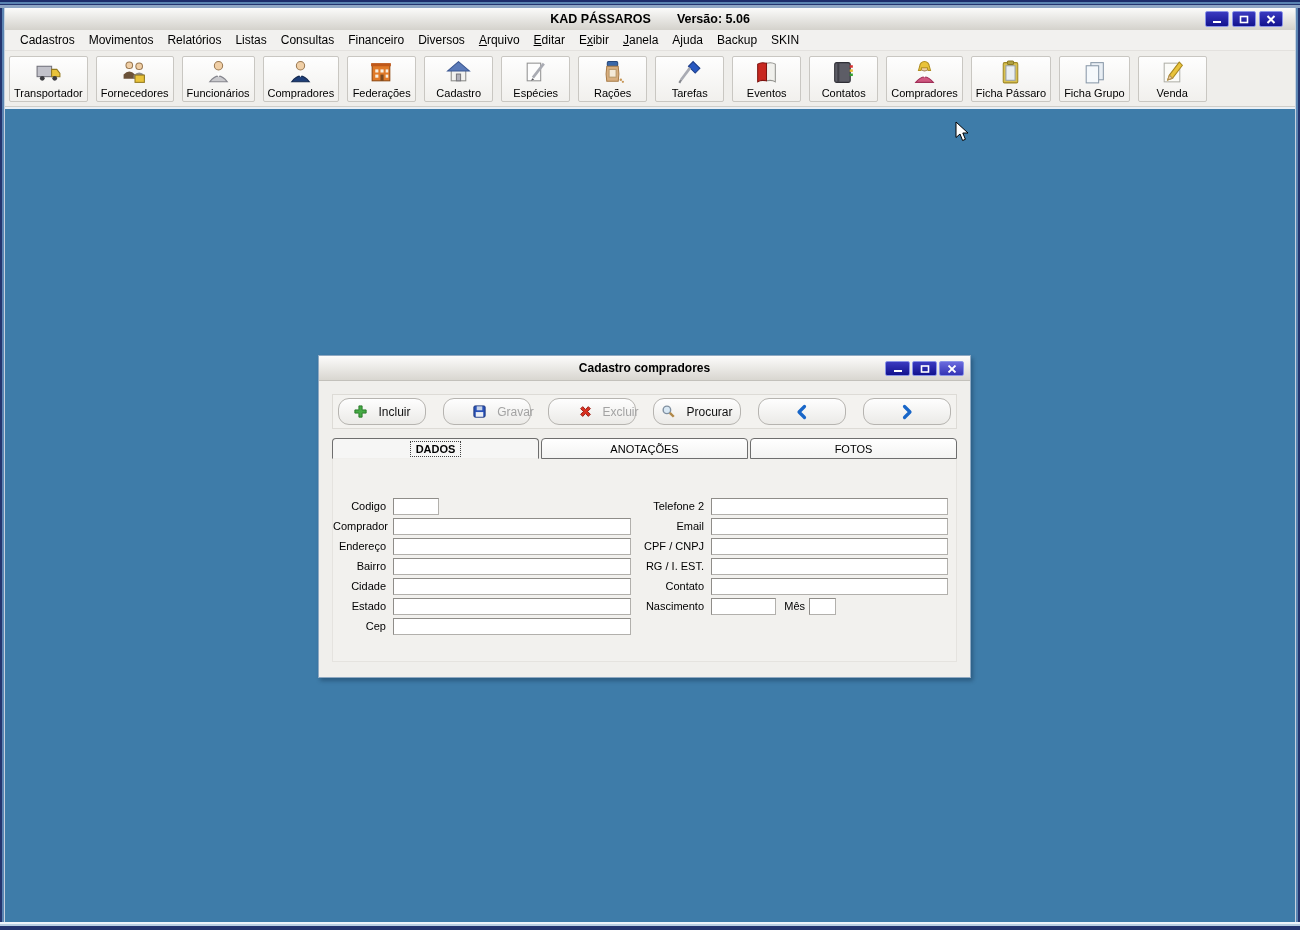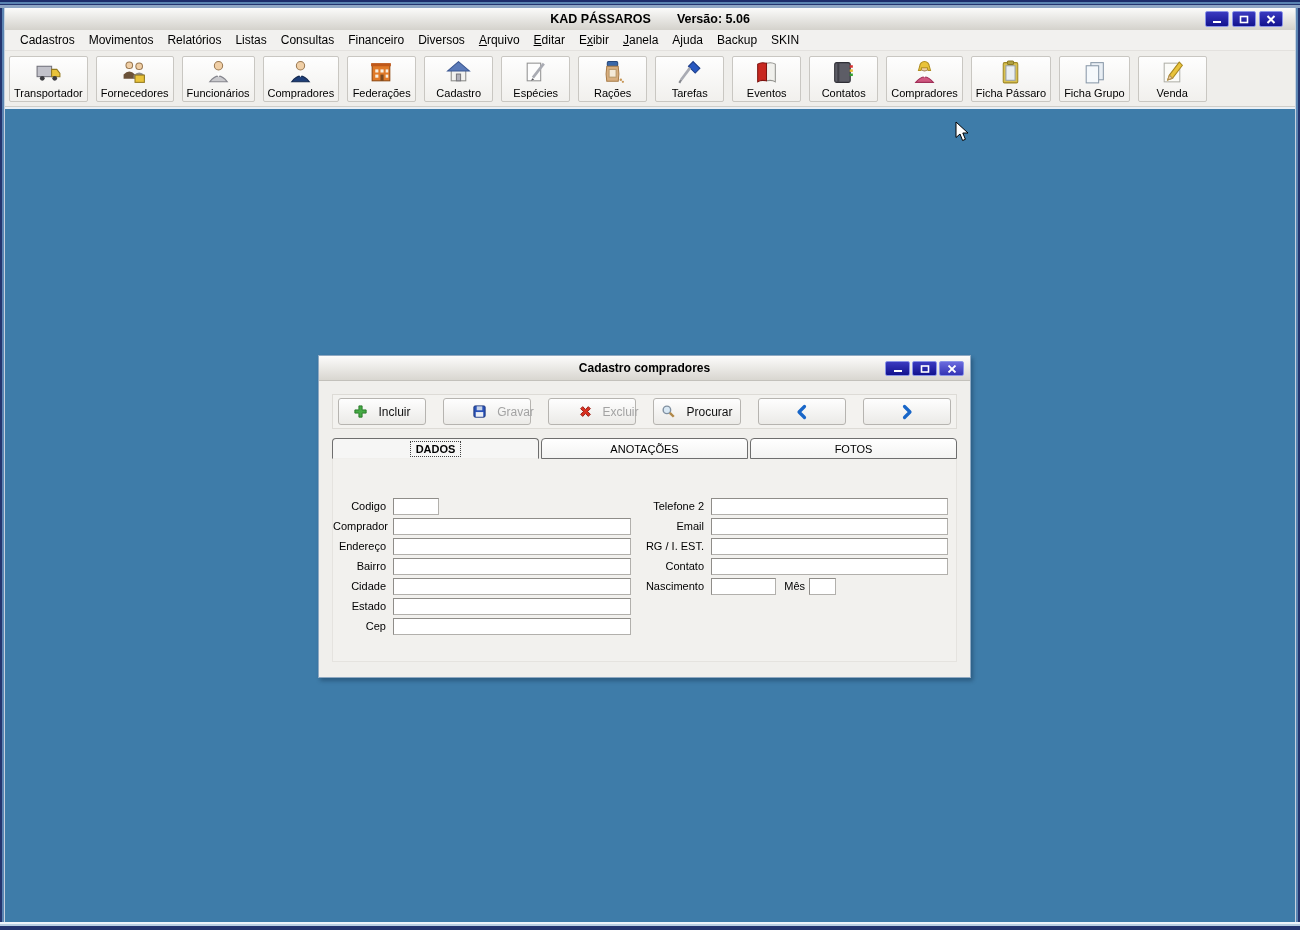--- a/index.html
+++ b/index.html
@@ -51,21 +51,21 @@
     border-bottom:1px solid #c3c1bb; display:flex; align-items:center; justify-content:center;
     font-weight:bold; font-size:12px; }
   .dlg-controls { position:absolute; right:6px; top:5px; display:flex; gap:2px; }
   .dlg-ctl { width:25px; height:15px; background:linear-gradient(#3a3ac0,#12128e);
     border:1px solid #8a94e8; border-radius:2px; display:flex; align-items:center; justify-content:center; }
   .dlg-ctl.hover { background:linear-gradient(#6a6ade,#3434b4); }
 
   .dlg-btnrow { margin:13px 13px 9px; height:35px; border:1px solid #dddbd6; background:#f3f2ef;
     display:flex; align-items:center; justify-content:space-between; padding:0 5px; }
   .dlg-button { width:88px; height:27px; background:linear-gradient(#fefefe,#ebeae7);
-    border:1px solid #b6b4b0; border-radius:3px; display:flex; align-items:center; justify-content:center;
+    border:1px solid #b6b4b0; border-radius:11px; display:flex; align-items:center; justify-content:center;
     gap:10px; font-size:12px; color:#111; }
   .dlg-button.disabled { color:#a3a3a3;padding-left:32px; }
   .dlg-button svg { display:block; }
 
   .tabs { margin:5px 13px 0; display:flex; gap:2px; height:21px; position:relative; }
   .tab { flex:1; border:1px solid #6e6e6e; border-radius:4px 4px 0 0;
     background:linear-gradient(#ffffff,#f3f3f2); display:flex; align-items:center; justify-content:center;
     font-size:11px; }
   .tab.selected { border-bottom:1px solid #f0efec; background:#f6f6f5; }
   .tab.selected .tab-label { font-weight:bold; outline:1px dotted #444; padding:1px 5px; }
@@ -450,20 +450,24 @@
         <div class="fcol fcol-right">
           <div class="frow">
             <span class="flabel">Telefone 2</span>
             <input class="tfield" type="text" value="" style="">
           </div>
           <div class="frow">
             <span class="flabel">Email</span>
             <input class="tfield" type="text" value="" style="">
           </div>
           <div class="frow">
+            <span class="flabel">CPF / CNPJ</span>
+            <input class="tfield" type="text" value="" style="">
+          </div>
+          <div class="frow">
             <span class="flabel">RG / I. EST.</span>
             <input class="tfield" type="text" value="" style="">
           </div>
           <div class="frow">
             <span class="flabel">Contato</span>
             <input class="tfield" type="text" value="" style="">
           </div>
           <div class="frow">
             <span class="flabel">Nascimento</span>
             <input class="tfield nasc" type="text" value="" style="">

